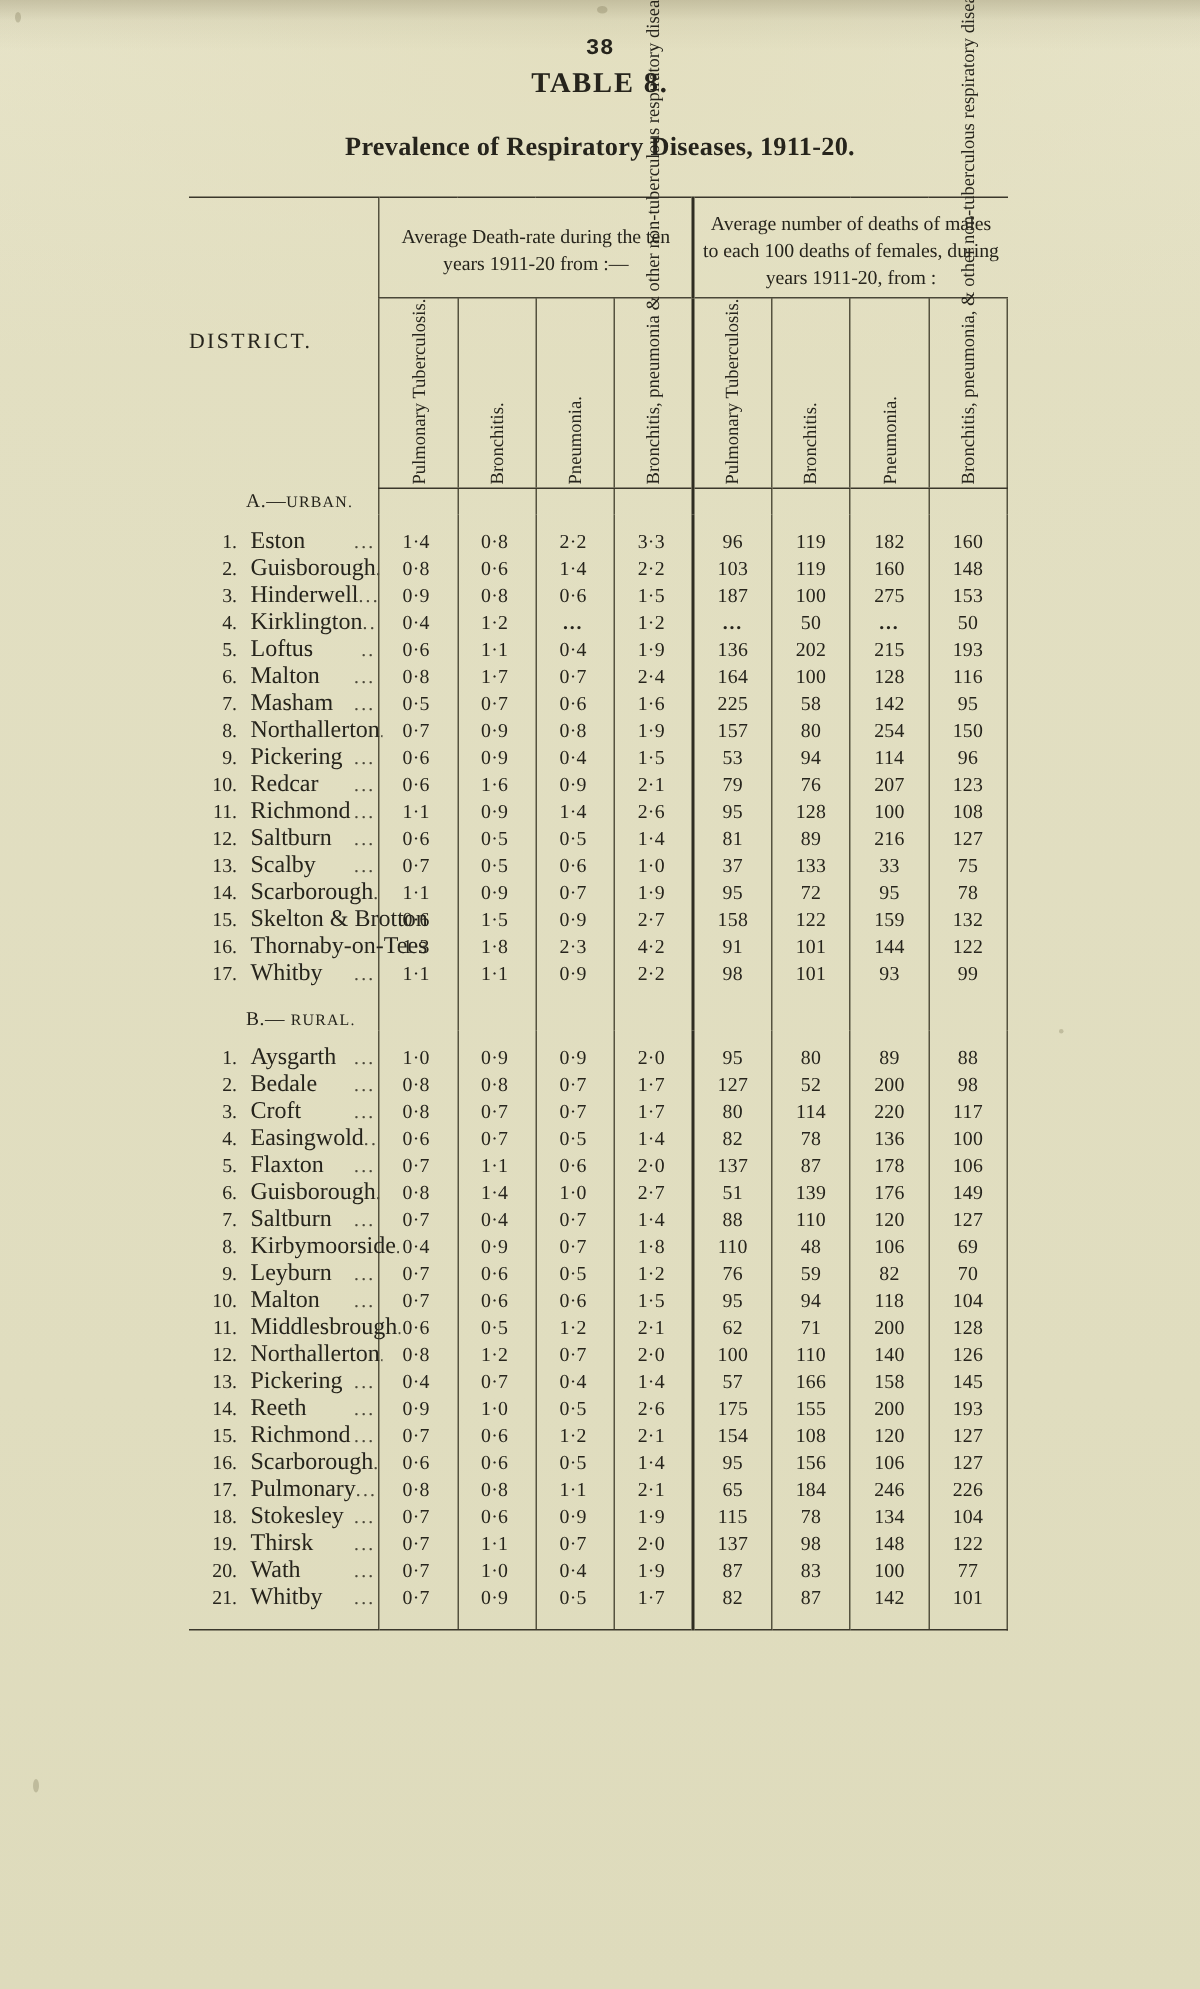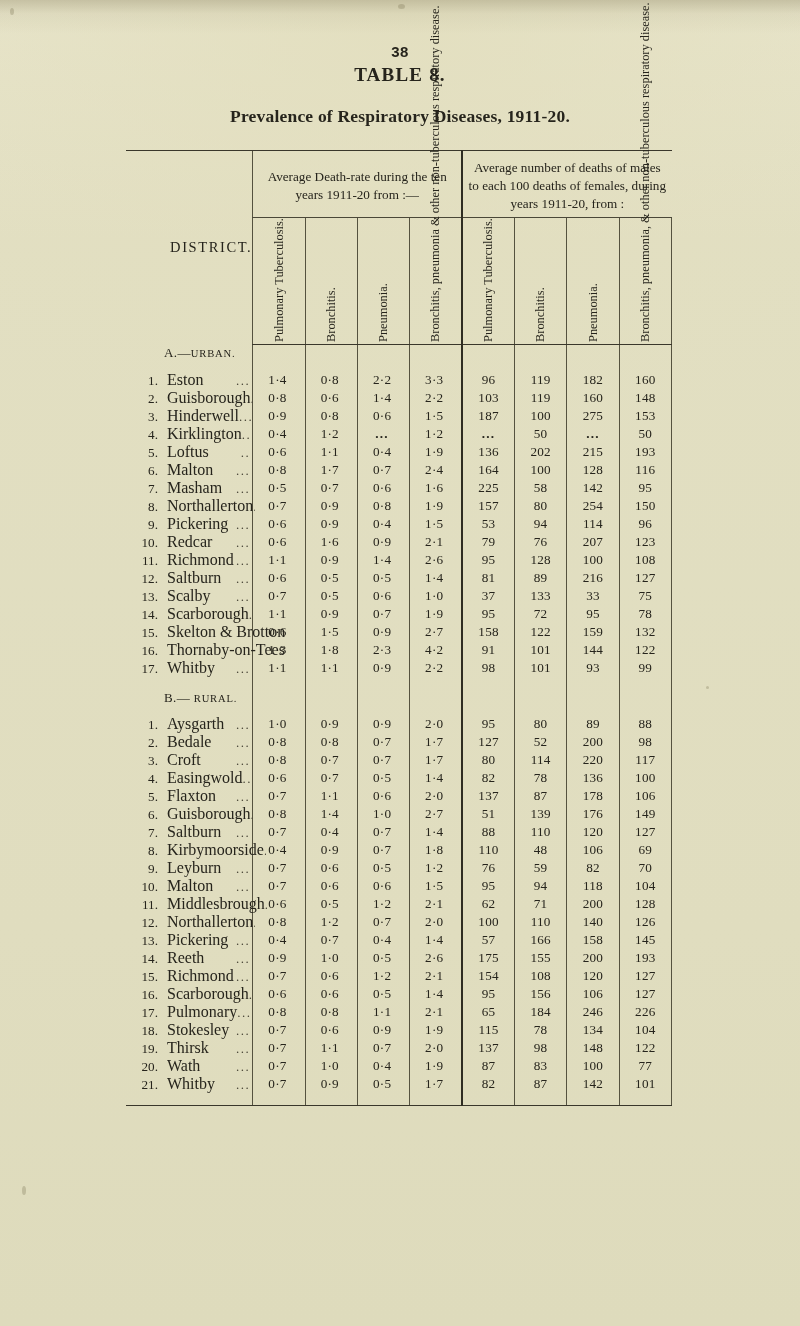--- a/index.html
+++ b/index.html
@@ -36,22 +36,22 @@
     position: relative;
     z-index: 2;
     padding: 0;
   }
 
   .page-number {
     text-align: center;
     font-size: 15px;
     font-weight: bold;
     letter-spacing: 0.5px;
-    margin-top: 43px;
-    font-family: Liberation Sans, sans-serif;
+    margin-top: 24px;
+    font-family: Liberation Mono, monospace;
   }
   .table-label {
     text-align: center;
     font-size: 19px;
     font-weight: bold;
     letter-spacing: 1.2px;
     margin-top: 4px;
   }
   .table-label .num { margin-left: 6px; }
   .table-caption {
@@ -90,21 +90,21 @@
 
   
   .grp-head {
     height: 62px;
     text-align: center;
     font-size: 13.2px;
     line-height: 1.35;
     padding: 4px 4px 0 4px !important;
   }
   .district-head-cell {
-    text-align: right;
+    text-align: left;
     font-size: 14.5px;
     letter-spacing: 1.6px;
   }
 
   
   .sub-head {
     height: 124px;
     position: relative;
   }
   .vert {

